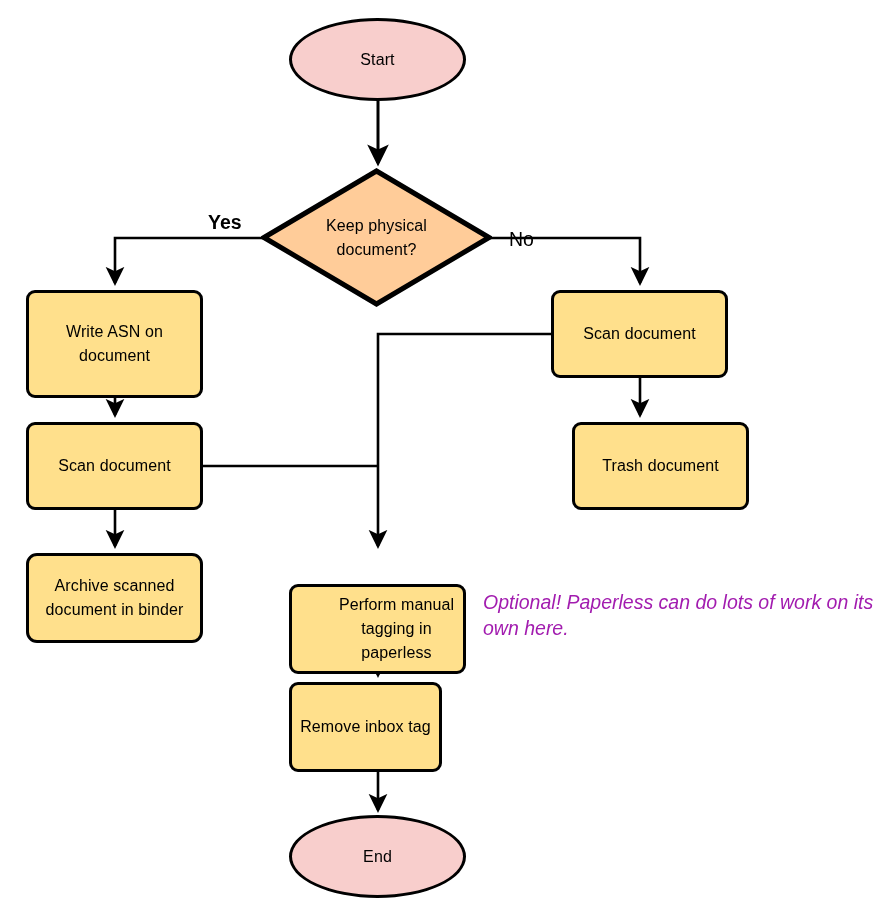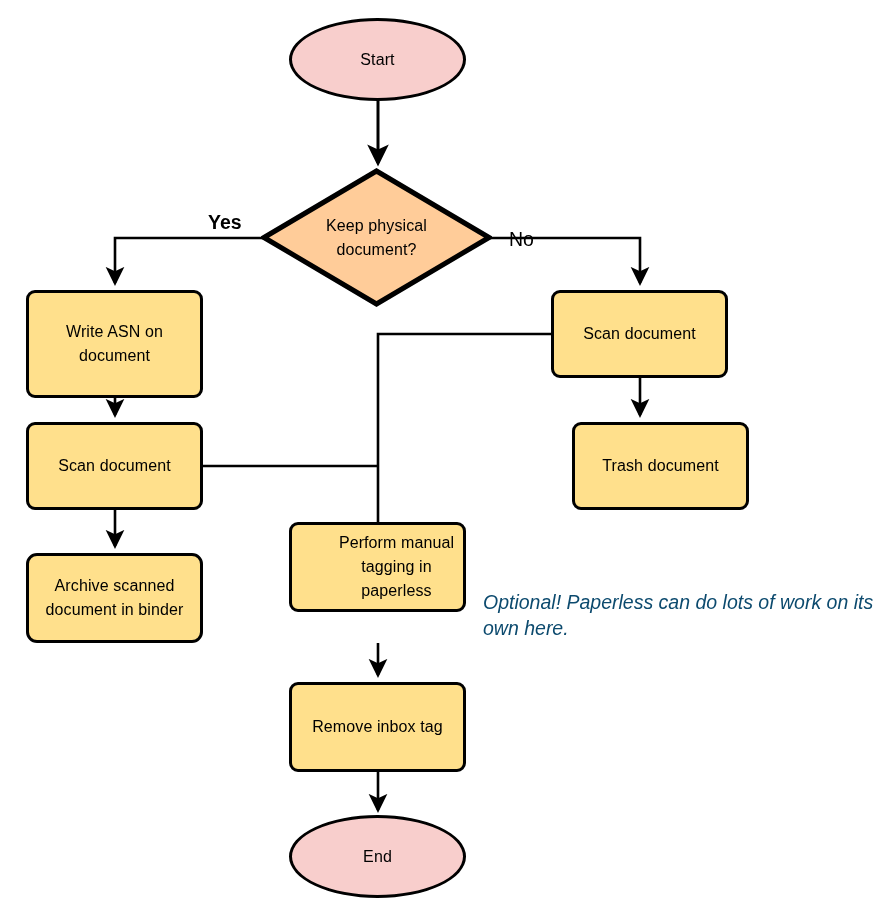--- a/index.html
+++ b/index.html
@@ -72,21 +72,21 @@
     font-size: 19.5px;
     line-height: 22px;
     color: #000000;
     white-space: nowrap;
   }
   .annotation {
     position: absolute;
     font-style: italic;
     font-size: 19.5px;
     line-height: 26px;
-    color: #0c4a6e;
+    color: #a21caf;
   }
 </style>
 </head>
 <body>
 
 <div id="flowchart-root">
 
   <svg id="edge-layer" viewBox="0 0 888 907" width="888" height="907" aria-hidden="true">
     <defs>
       <marker id="arrowhead" markerWidth="10" markerHeight="10" refX="6.2" refY="4" orient="auto" markerUnits="strokeWidth">
@@ -146,25 +146,25 @@
   </div>
 
   <div class="node node-process" style="left:551px; top:290px; width:177px; height:88px;">
     <span>Scan document</span>
   </div>
 
   <div class="node node-process" style="left:551px; top:422px; width:177px; height:88px;margin-left:21px;">
     <span>Trash document</span>
   </div>
 
-  <div class="node node-process" style="left:289px; top:522px; width:177px; height:90px;padding-left:44px;">
+  <div class="node node-process" style="left:289px; top:584px; width:177px; height:90px;padding-left:44px;">
     <span>Perform manual tagging in paperless</span>
   </div>
 
-  <div class="node node-process" style="left:289px; top:682px; width:177px; height:90px;">
+  <div class="node node-process" style="left:289px; top:682px; width:153px; height:90px;">
     <span>Remove
 inbox tag</span>
   </div>
 
   <div class="node node-terminator" style="left:289px; top:815px; width:177px; height:83px;">
     <span>End</span>
   </div>
 
   <div class="annotation" style="left:483px; top:589px; width:405px;">Optional! Paperless can do lots of work on its own here.</div>
 

